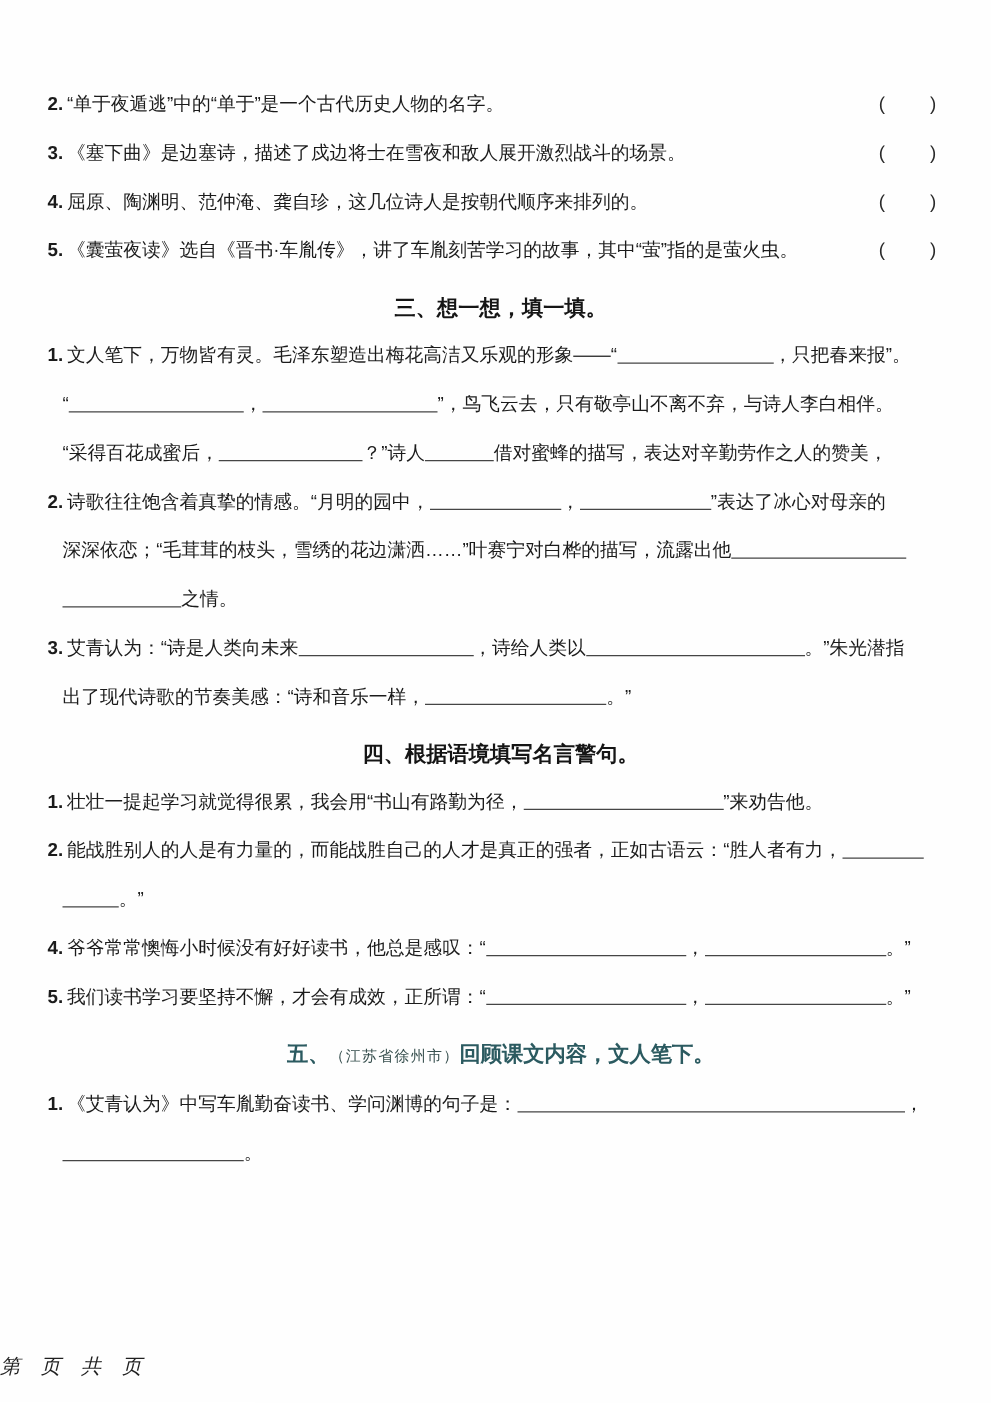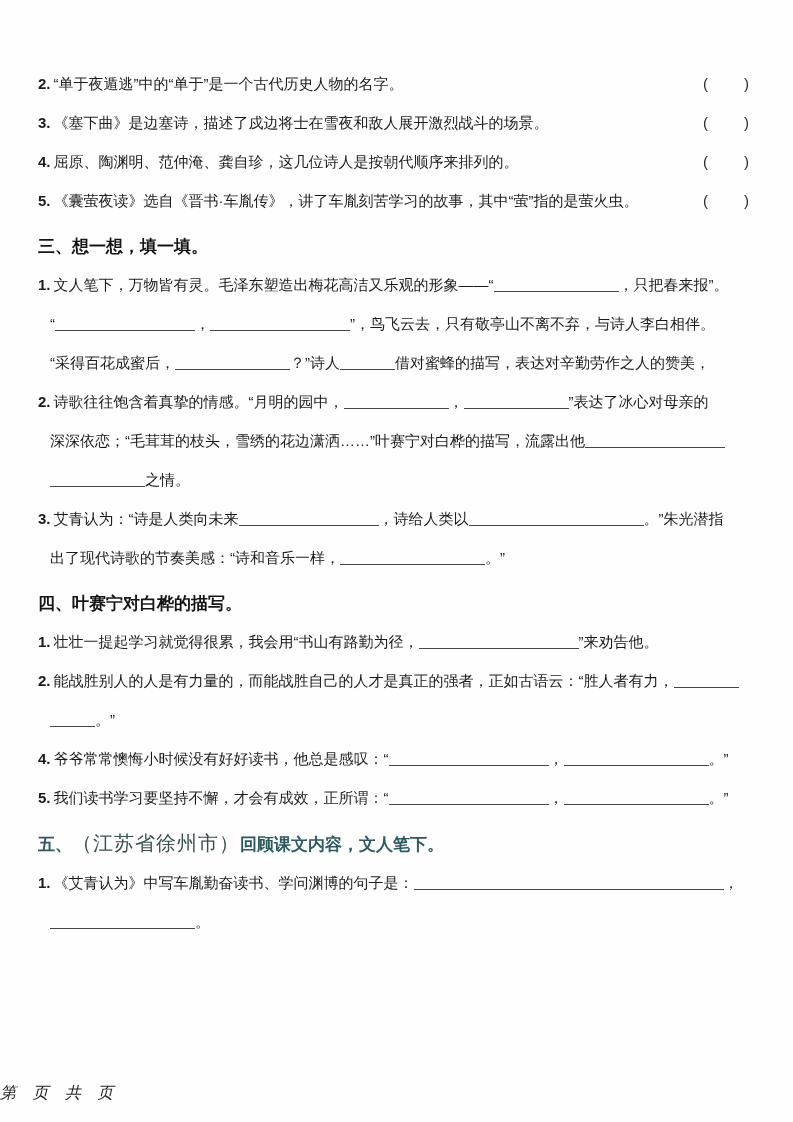--- a/index.html
+++ b/index.html
@@ -35,27 +35,28 @@
     letter-spacing: 0;
   }
   
   .sec-heading {
     margin: 13px 0 5px 0;
     font-size: 17px;
     font-weight: bold;
     color: #151515;
     line-height: 27px;
     white-space: nowrap;
+    text-align: center;
   }
   .sec-heading.s5 { color: #2b5a60; }
   .s5num { font-weight: bold; color: #2b5a60; }
   .s5src {
     font-family: "Liberation Serif", "DejaVu Serif", serif;
     font-weight: normal;
-    font-size: 20px;
+    font-size: 12px;
     color: #38504f;
     letter-spacing: 1px;
   }
   .s5title { font-weight: bold; color: #2b5a60; }
   
   .question { }
   .qline {
     line-height: 39px;
     white-space: nowrap;
   }
@@ -118,21 +119,21 @@
           <div class="qline cont"><span class="blank" style="width: 95px;"></span><span>之情。</span></div>
         </div>
         <div class="question">
           <div class="qline"><span class="qnum">3.</span><span>艾青认为：“诗是人类向未来</span><span class="blank" style="width: 140px;"></span><span>，诗给人类以</span><span class="blank" style="width: 175px;"></span><span>。”朱光潜指</span></div>
           <div class="qline cont"><span>出了现代诗歌的节奏美感：“诗和音乐一样，</span><span class="blank" style="width: 145px;"></span><span>。”</span></div>
         </div>
       </div>
   </div>
 
   <div>
-    <div class="sec-heading">四、叶赛宁对白桦的描写。</div>
+    <div class="sec-heading">四、根据语境填写名言警句。</div>
     <div>
         <div class="question">
           <div class="qline"><span class="qnum">1.</span><span>壮壮一提起学习就觉得很累，我会用“书山有路勤为径，</span><span class="blank" style="width: 160px;"></span><span>”来劝告他。</span></div>
         </div>
         <div class="question">
           <div class="qline"><span class="qnum">2.</span><span>能战胜别人的人是有力量的，而能战胜自己的人才是真正的强者，正如古语云：“胜人者有力，</span><span class="blank" style="width: 65px;"></span></div>
           <div class="qline cont"><span class="blank" style="width: 45px;"></span><span>。”</span></div>
         </div>
         <div class="question">
         </div>

